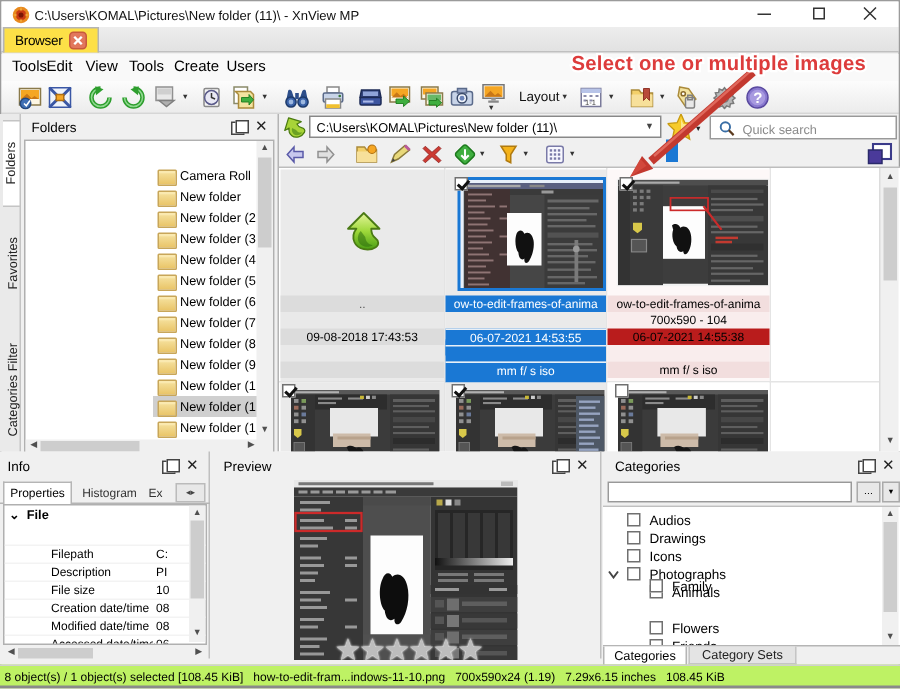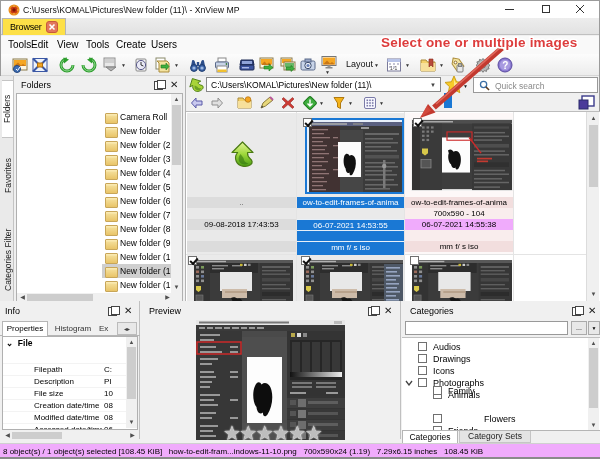--- a/index.html
+++ b/index.html
@@ -486,21 +486,21 @@
         <g fill="#c23a30">
             <rect x="66" y="42" width="15" height="1.8"></rect>
             <rect x="66" y="45" width="11" height="1.8"></rect>
           </g>
         <rect x="36" y="14" width="25" height="9" fill="none" stroke="#cc2a2a" stroke-width="1.2"></rect>
         <path d="M58 20 L70 37" stroke="#cc2a2a" stroke-width="1.5"></path>
       </svg>
       <div class="cb c" style="left:8px;top:5px;"></div>
       <div class="cap" style="top:84px;background:#f2dede;">ow-to-edit-frames-of-anima</div>
       <div class="cap" style="top:95px;background:#f9eded;">700x590 - 104</div>
-      <div class="cap" style="top:106px;background:#f0abfc;">06-07-2021 14:55:38</div>
+      <div class="cap" style="top:106px;background:#b91c1c;">06-07-2021 14:55:38</div>
       <div class="cap" style="top:117px;background:#f9eded;"></div>
       <div class="cap" style="top:128px;background:#f2dede;">mm f/ s iso</div>
     </div>
 
     <div class="a" style="left:1px;top:143px;width:109px;height:46px;background:#eaeaea;overflow:visible;">
       <svg class="a" style="left:7px;top:5px" width="99" height="45" viewBox="0 0 99 45" preserveAspectRatio="none">
         <rect width="99" height="45" fill="#3b3b3b"></rect>
         <rect width="99" height="3" fill="#585858"></rect>
         <rect x="2" y="0.8" width="30" height="1.4" fill="#b0b0b0"></rect>
         <rect x="0" y="3" width="16" height="42" fill="#333333"></rect>
@@ -863,41 +863,41 @@
       <div class="ctr" style="top:52px;">
           <div class="cb" style="left:31px;top:0;"></div>
           <span style="left:46px;">Animals</span>
         </div>
       <div class="ctr" style="top:48px;">
           <div class="cb" style="left:31px;top:0;"></div>
           <span style="left:46px;">Family</span>
         </div>
       <div class="ctr" style="top:76px;">
           <div class="cb" style="left:31px;top:0;"></div>
-          <span style="left:46px;margin-left:36px;">Flowers</span>
+          <span style="left:46px;">Flowers</span>
         </div>
       <div class="ctr" style="top:88px;">
           <div class="cb" style="left:31px;top:0;"></div>
           <span style="left:46px;">Friends</span>
         </div>
       <div class="sb" style="right:1px;top:0;width:11px;height:93px;">
         <div class="sbarr" style="left:0;top:1px;width:11px;">▲</div>
         <div class="sbthumb" style="left:1px;top:10px;width:9px;height:60px;"></div>
         <div class="sbarr" style="left:0;bottom:1px;width:11px;">▼</div>
       </div>
     </div>
 
     <div class="a" style="left:0;top:129px;width:198px;height:13px;border-top:1px solid #b5b5b5;">
       <div class="a" style="left:0;top:0;width:56px;height:13px;background:#fff;border:1px solid #b5b5b5;border-top:none;text-align:center;font-size:8.5px;line-height:12px;">Categories</div>
       <div class="a" style="left:57px;top:0;width:72px;height:12px;background:#e4e4e4;border:1px solid #c5c5c5;border-top:none;text-align:center;font-size:8.5px;line-height:11px;color:#222;">Category Sets</div>
     </div>
   </div>
 </div>
 
-<div class="a" style="left:0;top:443px;width:600px;height:16px;background:#f0abfc;border-top:1px solid #d0d0d0;border-bottom:2px solid #8a8a8a;">
+<div class="a" style="left:0;top:443px;width:600px;height:16px;background:#bef264;border-top:1px solid #d0d0d0;border-bottom:2px solid #8a8a8a;">
   <div class="a" style="left:3px;top:3px;font-size:8px;white-space:nowrap;">8 object(s) / 1 object(s) selected [108.45 KiB]&nbsp;&nbsp; how-to-edit-fram...indows-11-10.png&nbsp;&nbsp; 700x590x24 (1.19)&nbsp;&nbsp; 7.29x6.15 inches&nbsp;&nbsp; 108.45 KiB</div>
 </div>
 
 <svg class="a" style="left:0;top:0;z-index:50" width="600" height="459" viewBox="0 0 600 459">
   <g>
     <line x1="502" y1="48" x2="434" y2="107.5" stroke="#c3392f" stroke-width="5.6"></line>
     <line x1="501" y1="46.8" x2="436" y2="104" stroke="#e0685c" stroke-width="1.6"></line>
     <path d="M420 118 L428 104 L435.5 112.5 Z" fill="#c3392f"></path>
     <path d="M420 118 L427 106 L431 110.5 Z" fill="#d94f41" opacity="0.7"></path>
   </g>

